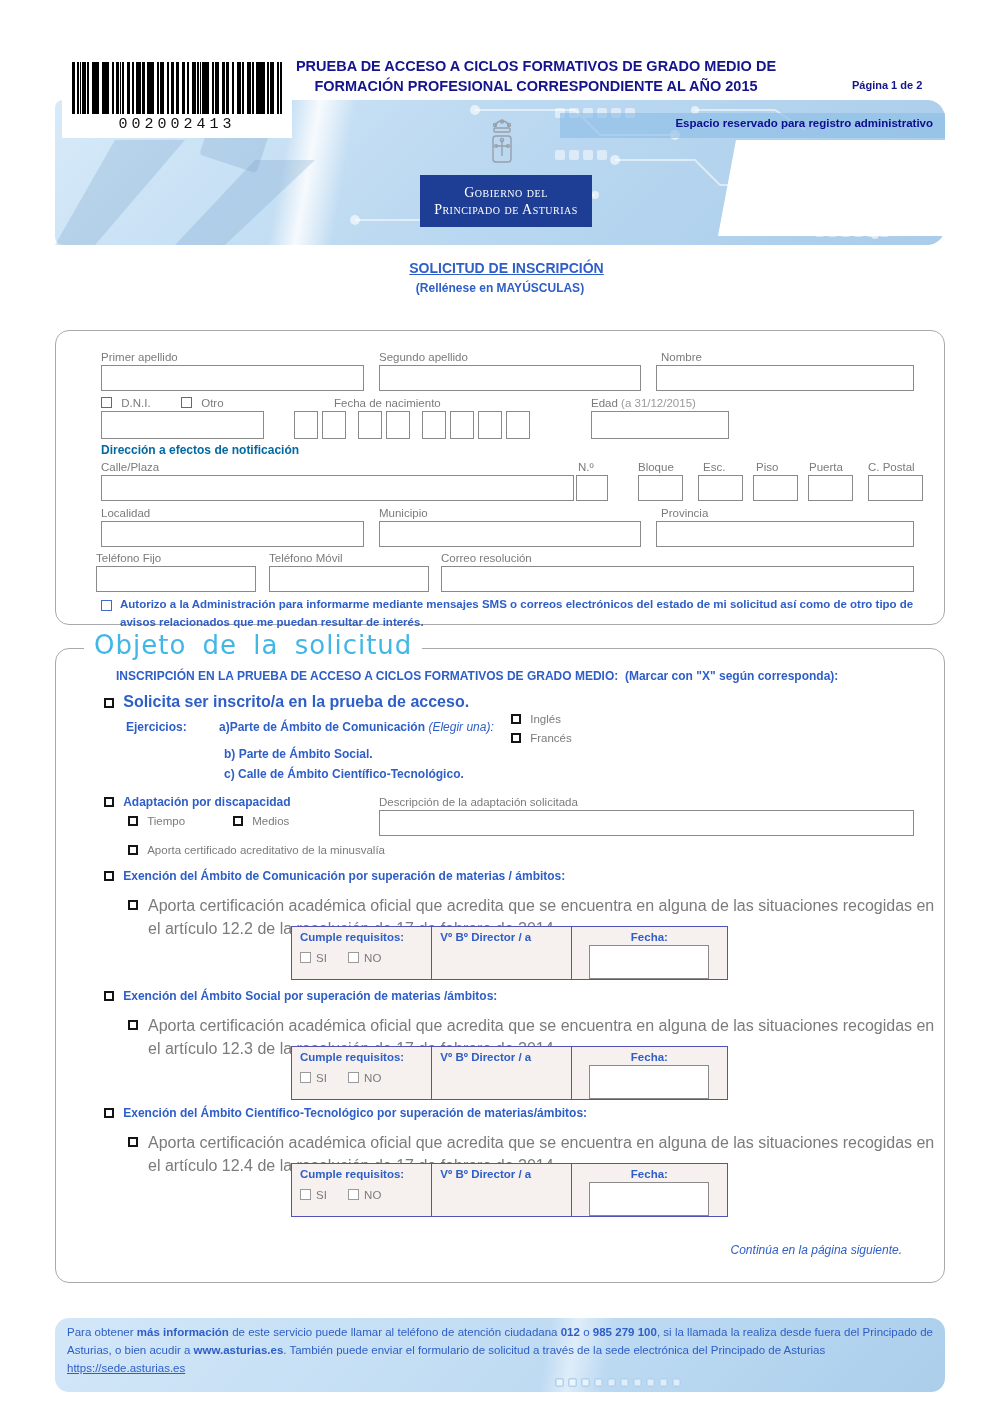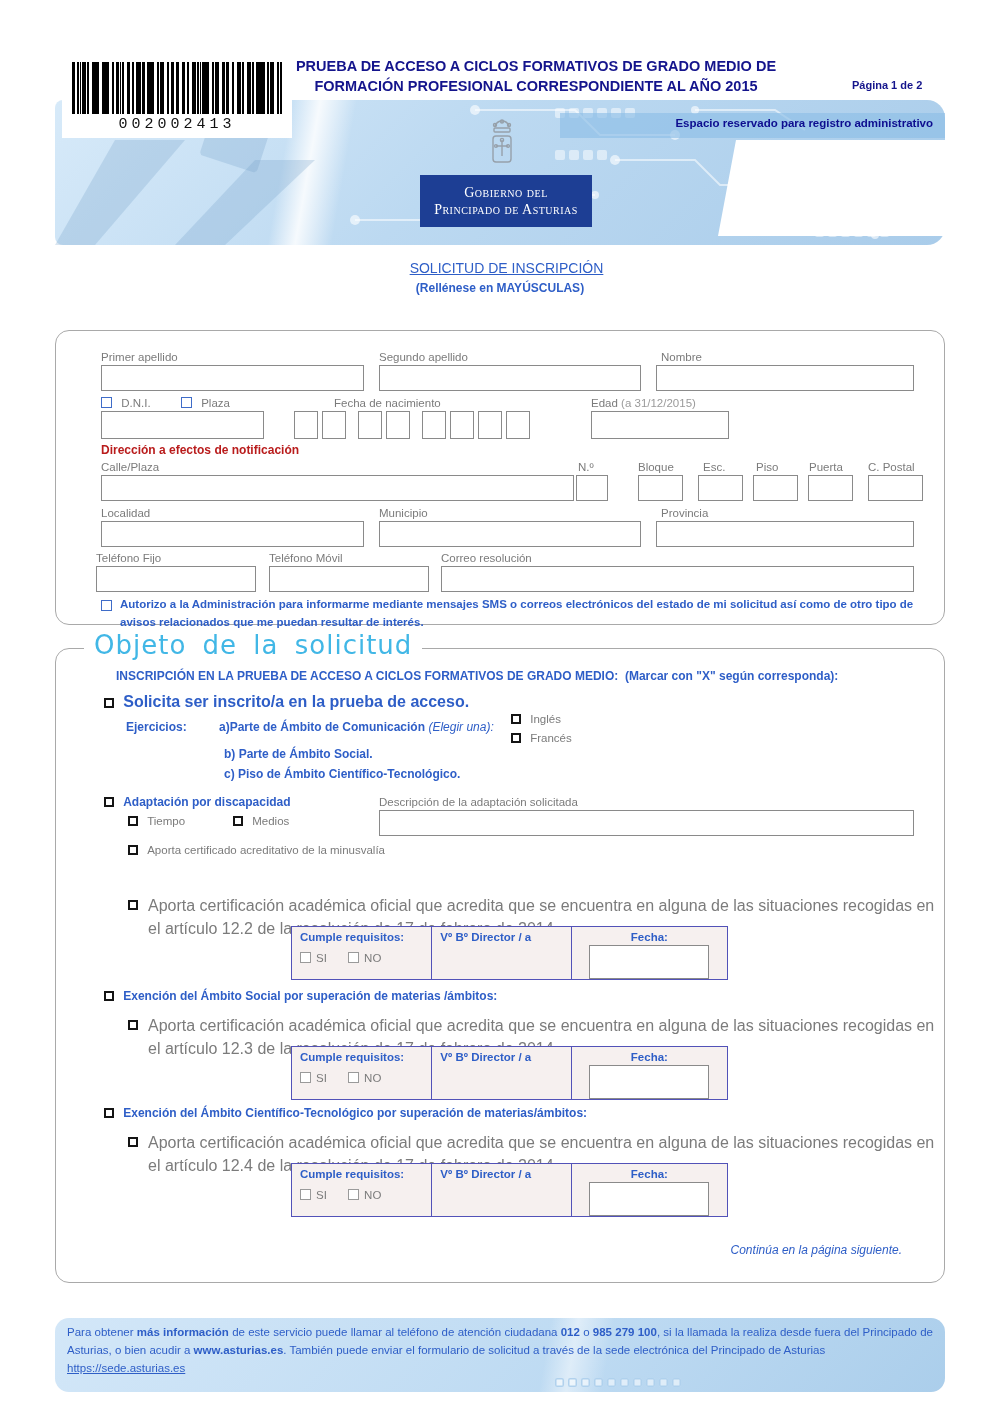--- a/index.html
+++ b/index.html
@@ -27,33 +27,33 @@
   .reserved-box { position:absolute; left:663px; top:40px; width:227px; height:96px; background:#fff;
     -webkit-clip-path:polygon(18px 0,100% 0,100% 100%,0 100%); clip-path:polygon(18px 0,100% 0,100% 100%,0 100%); }
   .emblem { position:absolute; left:432px; top:18px; }
   .gov-box { position:absolute; left:365px; top:75px; width:172px; height:52px; background:#1d3e94;
     color:#fff; font-family:"Liberation Serif", serif; font-variant:small-caps; text-align:center;
     display:flex; flex-direction:column; justify-content:center; line-height:1.25; letter-spacing:.5px; }
   .gov-box .l1 { font-size:14px; } .gov-box .l2 { font-size:14px; }
 
   
   .subtitle { position:absolute; left:0; top:260px; width:1000px; text-align:center; color:#2e5ec7; }
-  .subtitle .t { font-size:14px; font-weight:normal; text-decoration:underline;padding-left:13px; }
+  .subtitle .t { font-size:14px; font-weight:bold; text-decoration:underline;padding-left:13px; }
   .subtitle .n { font-size:12px; font-weight:bold; margin-top:5px; }
 
   
   .section { position:absolute; left:55px; width:890px; border:1.5px solid #a9a9a9; border-radius:14px; background:#fff; }
   .section-title { position:absolute; top:-19px; left:28px; background:#fff; padding:0 10px;
     color:#41b7e6; font-family:"DejaVu Sans", sans-serif; font-size:26px; font-weight:400;
     letter-spacing:1px; word-spacing:7px; white-space:nowrap; }
   #applicant { top:330px; height:295px; }
   #purpose   { top:648px; height:635px; }
 
   .lbl  { position:absolute; color:#7b7b7b; font-size:11.5px; white-space:nowrap; }
-  .blbl { position:absolute; color:#b91c1c; font-size:12px; font-weight:bold; white-space:nowrap; }
+  .blbl { position:absolute; color:#0369a1; font-size:12px; font-weight:bold; white-space:nowrap; }
   .field { position:absolute; border:1.5px solid #8a8a8a; background:#fff; font-size:13px; padding:2px 5px; color:#222;
            font-family:"Liberation Sans", sans-serif; }
   .cb { display:inline-block; width:11px; height:11px; border:1.5px solid #3f6cc8; background:#fff; vertical-align:-1px; }
   .cb.black { border:2px solid #141414; width:10px; height:10px; }
   .cb.gray  { border:1.5px solid #9a9a9a; }
   .cbrow { position:absolute; white-space:nowrap; font-size:11.5px; }
   .cbrow .txt { margin-left:6px; }
   .graytxt { color:#7b7b7b; } .bluetxt { color:#2e5ec7; font-weight:bold; }
 
   .datecell { position:absolute; width:24px; height:28px; border:1.5px solid #8a8a8a; background:#fff; text-align:center; font-size:14px; }
@@ -180,21 +180,21 @@
     <input class="field" style="left: 45px; top: 34px; width: 263px; height: 26px;">
     <input class="field" style="left: 323px; top: 34px; width: 262px; height: 26px;">
     <input class="field" style="left: 600px; top: 34px; width: 258px; height: 26px;">
 
     <span class="cbrow" style="left:45px;top:66px">
       <span class="cb"></span>
       <span class="txt graytxt">D.N.I.</span>
     </span>
     <span class="cbrow" style="left:125px;top:66px">
       <span class="cb"></span>
-      <span class="txt graytxt">Plaza</span>
+      <span class="txt graytxt">Otro</span>
     </span>
     <span class="lbl" style="left:278px;top:66px">Fecha de nacimiento</span>
     <span class="lbl" style="left:535px;top:66px"><span>Edad</span> <span style="color:#9a9a9a">(a 31/12/2015)</span></span>
 
     <input class="field" style="left: 45px; top: 80px; width: 163px; height: 28px;">
     <input class="datecell" maxlength="1" style="left: 238px; top: 80px;">
     <input class="datecell" maxlength="1" style="left: 266px; top: 80px;">
     <input class="datecell" maxlength="1" style="left: 302px; top: 80px;">
     <input class="datecell" maxlength="1" style="left: 330px; top: 80px;">
     <input class="datecell" maxlength="1" style="left: 366px; top: 80px;">
@@ -258,21 +258,21 @@
     </span>
     <span class="cbrow" style="left:455px;top:64px">
       <span class="cb black"></span>
       <span class="txt graytxt">Inglés</span>
     </span>
     <span class="cbrow" style="left:455px;top:83px">
       <span class="cb black"></span>
       <span class="txt graytxt">Francés</span>
     </span>
     <span class="bluetxt" style="position:absolute;left:168px;top:98px;font-size:12px">b) Parte de Ámbito Social.</span>
-    <span class="bluetxt" style="position:absolute;left:168px;top:118px;font-size:12px">c) Piso de Ámbito Científico-Tecnológico.</span>
+    <span class="bluetxt" style="position:absolute;left:168px;top:118px;font-size:12px">c) Calle de Ámbito Científico-Tecnológico.</span>
 
     <span class="cbrow" style="left:48px;top:146px">
       <span class="cb black"></span>
       <span class="txt bluetxt" style="font-size:12px">Adaptación por discapacidad</span>
     </span>
     <span class="lbl" style="left:323px;top:147px">Descripción de la adaptación solicitada</span>
     <input class="field" style="left: 323px; top: 161px; width: 535px; height: 26px;">
 
     <span class="cbrow" style="left:72px;top:166px">
       <span class="cb black"></span>
@@ -281,20 +281,24 @@
     <span class="cbrow" style="left:177px;top:166px">
       <span class="cb black"></span>
       <span class="txt graytxt">Medios</span>
     </span>
 
     <span class="cbrow" style="left:72px;top:195px">
       <span class="cb black"></span>
       <span class="txt graytxt">Aporta certificado acreditativo de la minusvalía</span>
     </span>
 
+    <span class="cbrow" style="left:48px;top:220px">
+      <span class="cb black"></span>
+      <span class="txt bluetxt" style="font-size:12px">Exención del Ámbito de Comunicación por superación de materias / ámbitos:</span>
+    </span>
     <span style="position:absolute;left:72px;top:246px">
       <span class="cb black"></span>
     </span>
     <span class="evidence" style="left:92px;top:245px;width:790px">Aporta certificación académica oficial que acredita que se encuentra en alguna de las situaciones recogidas en el artículo 12.2 de la resolución de 17 de febrero de 2014.</span>
     <div class="extable" style="top:277px">
       <div class="c c1">
         <div class="hd">Cumple requisitos:</div>
         <div class="sino">
           <span class="cb gray"></span><span class="txt">SI</span>
           <span class="cb gray"></span><span class="txt">NO</span>

